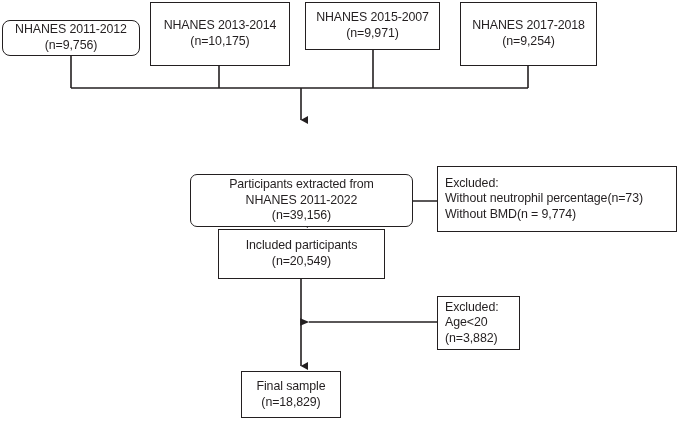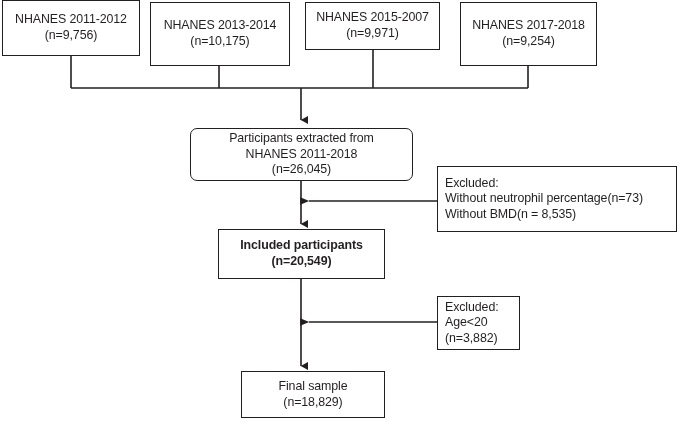--- a/index.html
+++ b/index.html
@@ -37,42 +37,43 @@
     align-items: center;
     justify-content: center;
     text-align: center;
     font-size: 12.4px;
     line-height: 15.6px;
     letter-spacing: -0.1px;
     z-index: 2;
   }
   .node.rounded {
     border-radius: 7px;
+    margin-top: 46px;
   }
   .node.left {
     align-items: flex-start;
     text-align: left;
     padding-left: 7px;
     padding-right: 4px;
   }
   .node .line {
     white-space: nowrap;
     display: block;
   }
 
   
-  #box-cohort-0 { left: 2px;   top: 0; width: 138px; height: 56px; }
+  #box-cohort-0 { left: 2px;   top: 20px; width: 138px; height: 36px; border-radius: 8px; }
   #box-cohort-1 { left: 150px; top: 2px; width: 140px; height: 64px; }
   #box-cohort-2 { left: 305px; top: 2px; width: 135px; height: 48px; }
   #box-cohort-3 { left: 460px; top: 2px; width: 137px; height: 64px; }
 
   
   #box-extracted { left: 190px; top: 128px; width: 223px; height: 53px; }
-  #box-included  { left: 218px; top: 229px; width: 167px; height: 50px; font-weight: bold; }
-  #box-final     { left: 241px; top: 371px; width: 144px; height: 47px; }
+  #box-included  { left: 218px; top: 229px; width: 167px; height: 50px; }
+  #box-final     { left: 241px; top: 371px; width: 100px; height: 47px; }
 
   
   #box-excluded-0 { left: 437px; top: 166px; width: 240px; height: 66px; }
   #box-excluded-1 { left: 437px; top: 296px; width: 83px;  height: 54px; }
 </style>
 </head>
 <body>
 
 <div id="flow-root">
 
@@ -122,28 +123,28 @@
     <span class="line">(n=9,971)</span>
   </div>
 
   <div class="node" id="box-cohort-3">
     <span class="line">NHANES 2017-2018</span>
     <span class="line">(n=9,254)</span>
   </div>
 
   <div class="node rounded" id="box-extracted">
     <span class="line">Participants extracted from</span>
-    <span class="line">NHANES 2011-2018</span>
-    <span class="line">(n=26,045)</span>
+    <span class="line">NHANES 2011-2022</span>
+    <span class="line">(n=39,156)</span>
   </div>
 
   <div class="node left" id="box-excluded-0">
     <span class="line">Excluded:</span>
     <span class="line">Without neutrophil percentage(n=73)</span>
-    <span class="line">Without BMD(n = 8,535)</span>
+    <span class="line">Without BMD(n = 9,774)</span>
   </div>
 
   <div class="node" id="box-included">
     <span class="line">Included participants</span>
     <span class="line">(n=20,549)</span>
   </div>
 
   <div class="node left" id="box-excluded-1">
     <span class="line">Excluded:</span>
     <span class="line">Age&lt;20</span>

